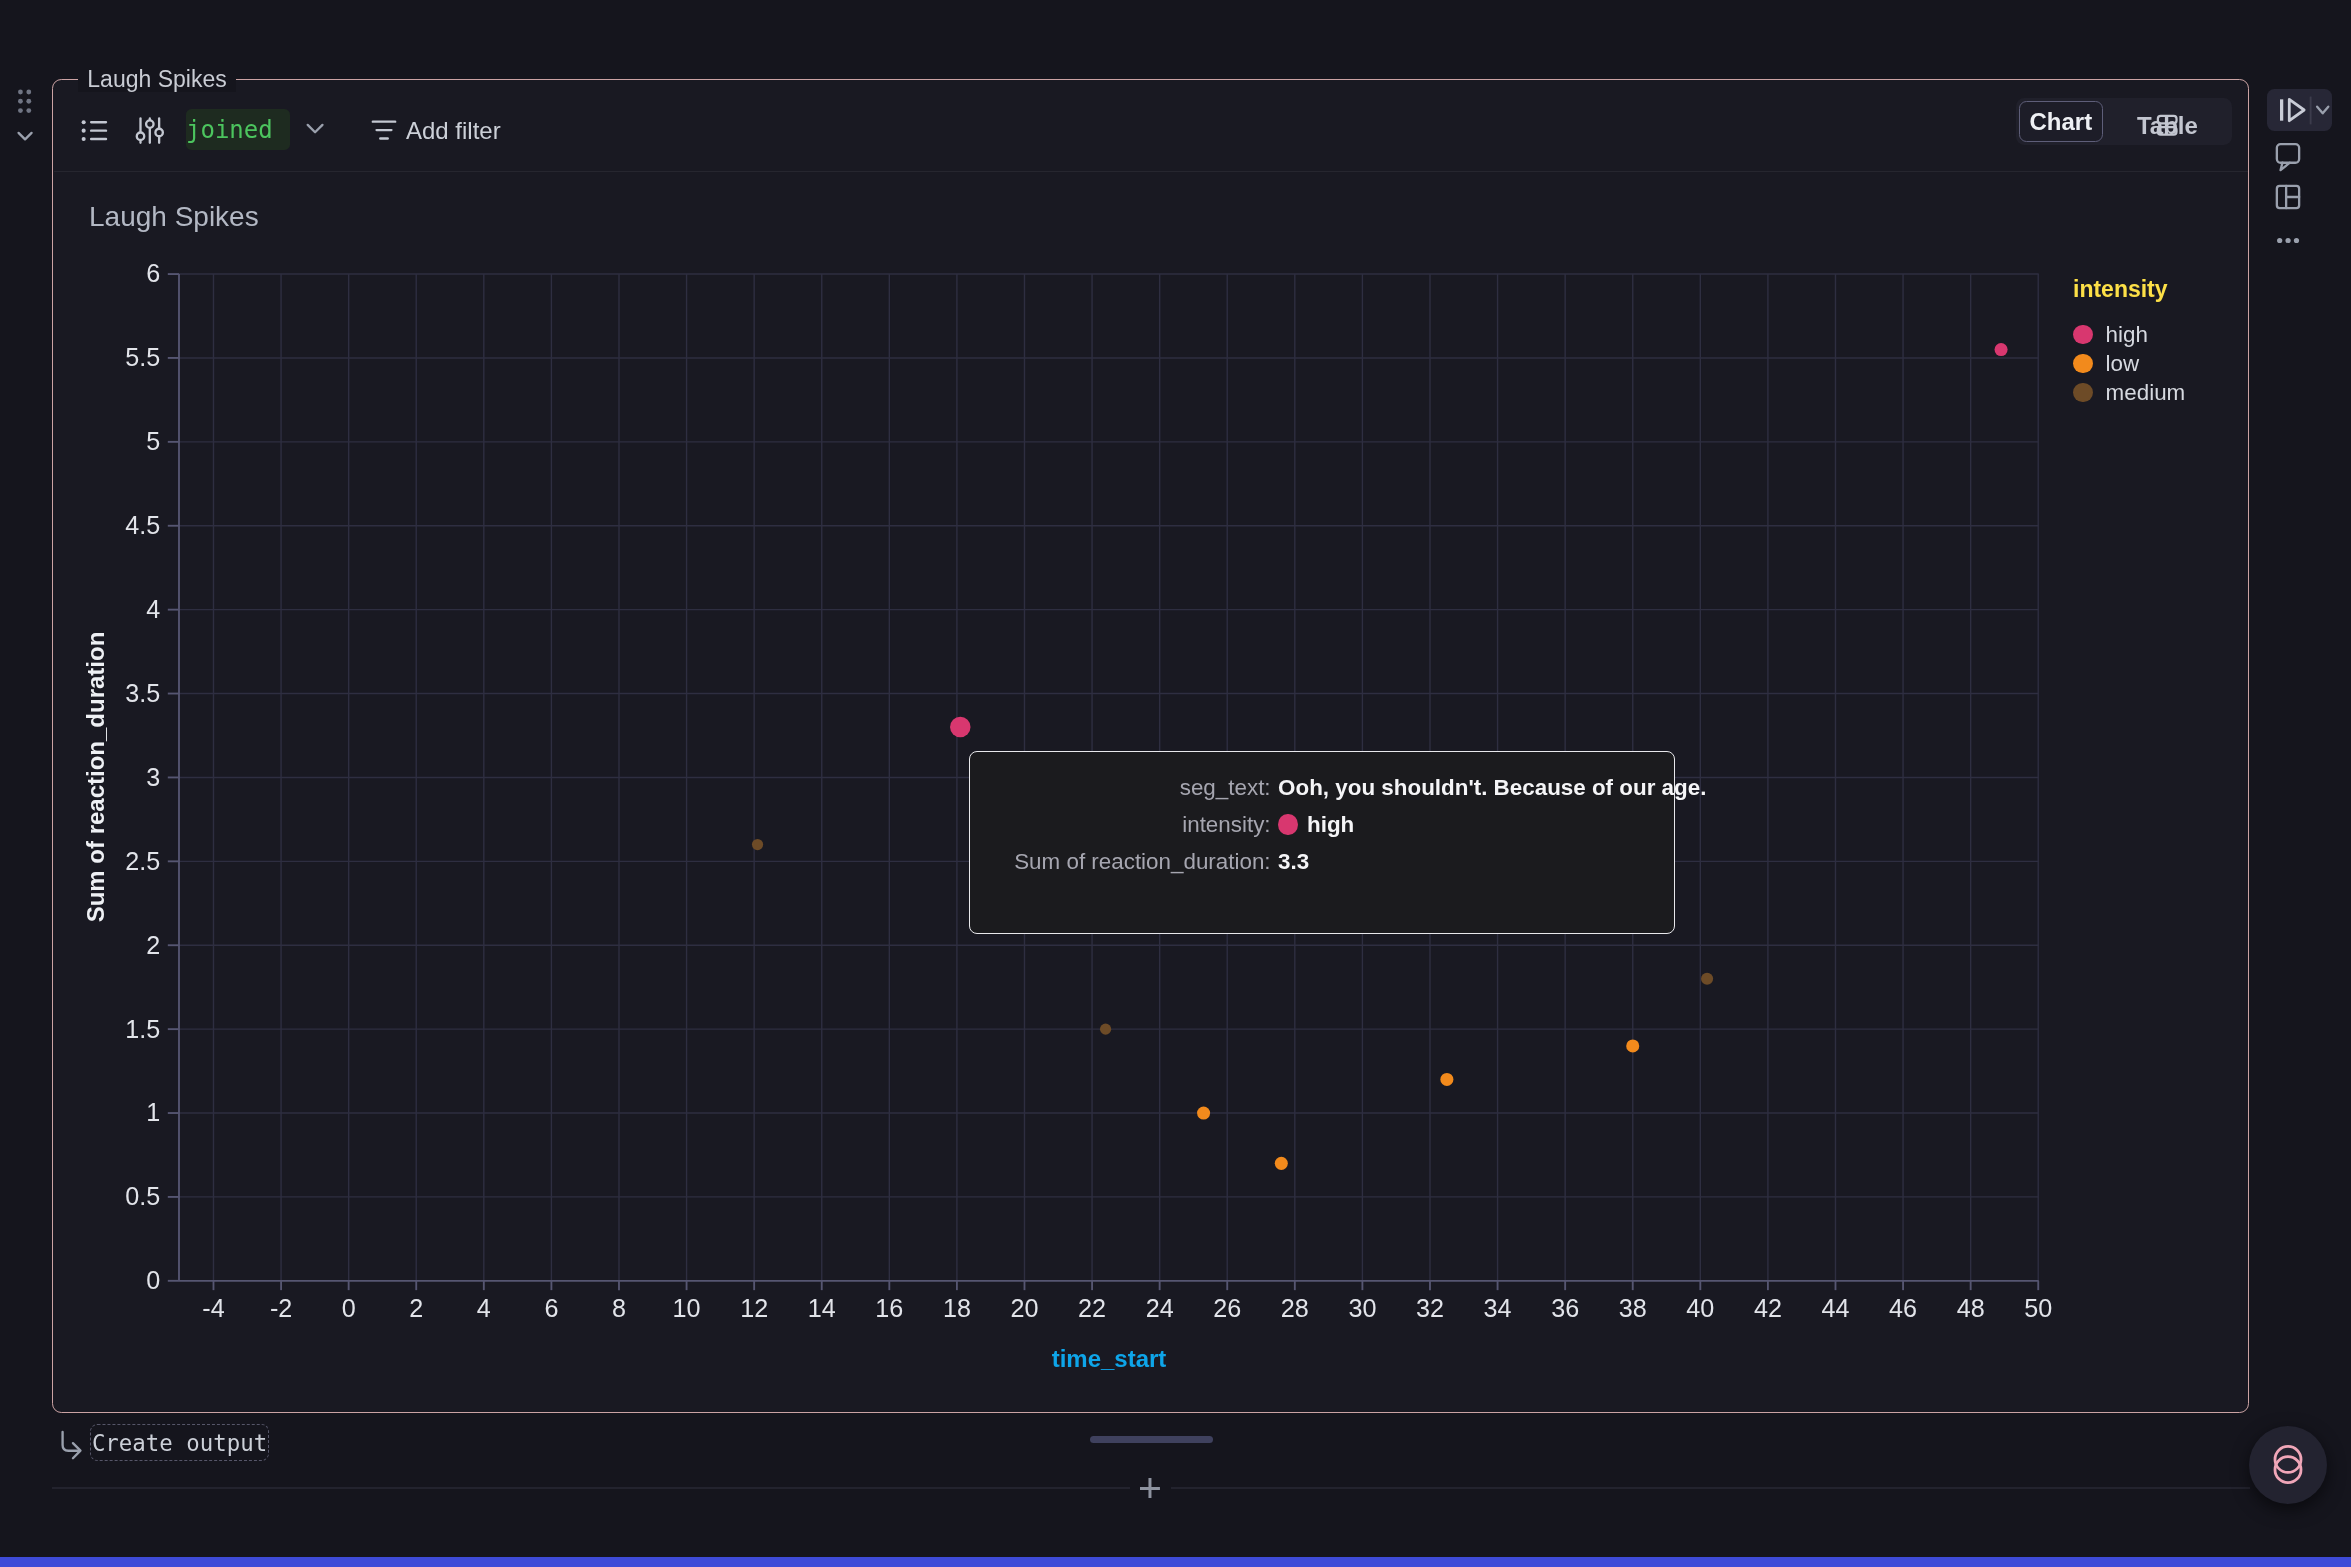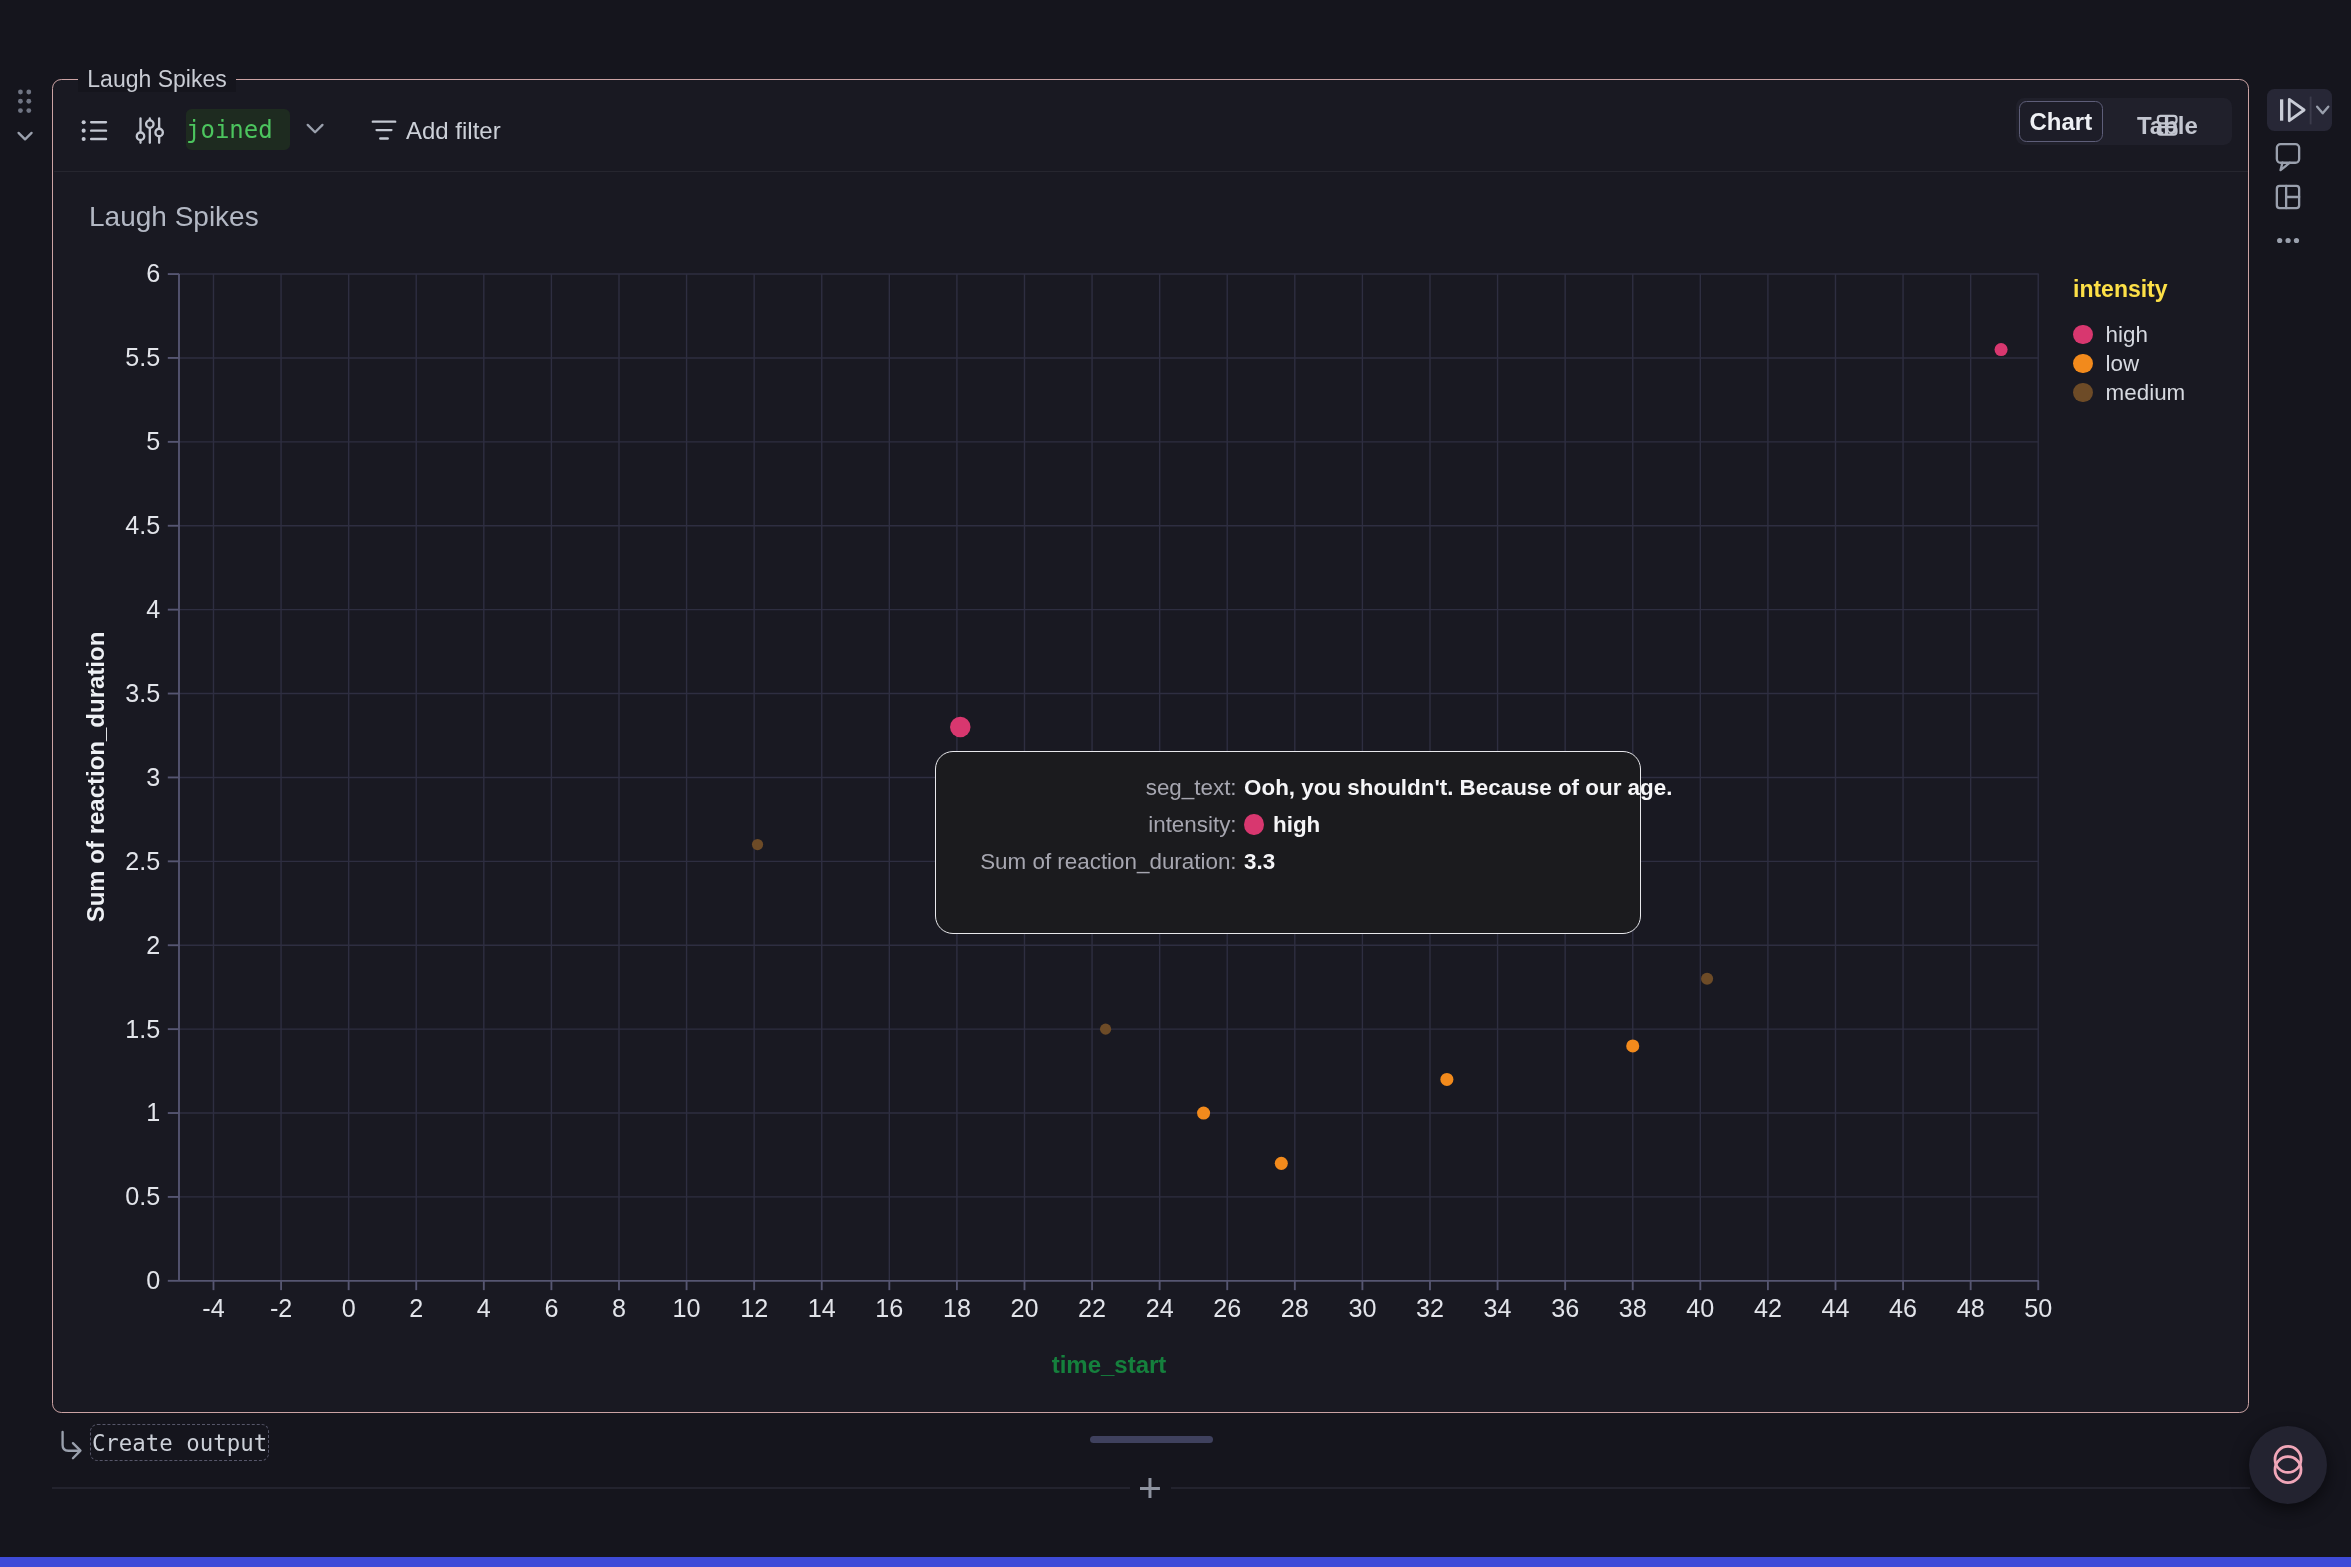--- a/index.html
+++ b/index.html
@@ -25,29 +25,29 @@
                display:flex;align-items:center;font-weight:bold;}
   #chart-btn{width:84px;height:41px;margin-left:2.8px;border:1.9px solid #5e5e79;border-radius:7.5px;background:#1d1d28;
              display:flex;align-items:center;justify-content:center;font-size:24px;color:#eef0f4;box-sizing:border-box;}
   #table-btn{flex:1;height:41px;display:flex;align-items:center;justify-content:center;gap:9.3px;
              font-size:24px;color:#c3c6d0;margin-top:8px;}
   
   #run-group{left:2267px;top:89px;width:65px;height:42px;background:#272736;border-radius:7.5px;}
   
   #ylabel{left:96px;top:777px;transform:translate(-50%,-50%) rotate(-90deg);white-space:nowrap;
           font-size:24px;font-weight:bold;color:#eef0f4;}
-  #xlabel{left:1109px;top:1359px;transform:translate(-50%,-50%);font-size:24px;font-weight:bold;color:#15803d;margin-top:6px;}
+  #xlabel{left:1109px;top:1359px;transform:translate(-50%,-50%);font-size:24px;font-weight:bold;color:#0ea5e9;}
   
   #legend{left:2073px;top:276px;}
   #legend-title{font-size:23px;font-weight:bold;color:#fde047;margin-bottom:17px;}
   .legend-item{display:flex;align-items:center;gap:13px;height:29px;font-size:22.4px;color:#d6d9e0;}
   .legend-item .dot{width:19.6px;height:19.6px;border-radius:50%;flex:none;}
   
-  #tooltip{left:935px;top:751px;width:706px;height:183px;background:#1b1b1e;border:1.9px solid #e8e8ec;
-           border-radius:18px;box-sizing:border-box;padding:17px 18.6px 0 18.6px;z-index:5;}
+  #tooltip{left:969px;top:751px;width:706px;height:183px;background:#1b1b1e;border:1.9px solid #e8e8ec;
+           border-radius:8px;box-sizing:border-box;padding:17px 18.6px 0 18.6px;z-index:5;}
   .tt-row{display:grid;grid-template-columns:282px 1fr;column-gap:7.5px;height:37px;line-height:37px;font-size:22.4px;}
   .tt-label{text-align:right;color:#a6a6b0;}
   .tt-value{color:#f5f5f7;font-weight:600;white-space:nowrap;display:flex;align-items:center;gap:9.3px;}
   #tooltip-swatch{width:19.6px;height:21.4px;border-radius:50%;display:inline-block;flex:none;}
   
   #create-output-btn{left:90px;top:1424px;width:179px;height:37px;border:1.9px dashed #565669;border-radius:7.5px;
         box-sizing:border-box;display:flex;align-items:center;justify-content:center;
         font-family:"DejaVu Sans Mono",monospace;font-size:22.4px;color:#ccd0d8;}
   
   #resize-bar{left:1090px;top:1436px;width:123px;height:6.5px;border-radius:3.7px;background:#3f415e;}

